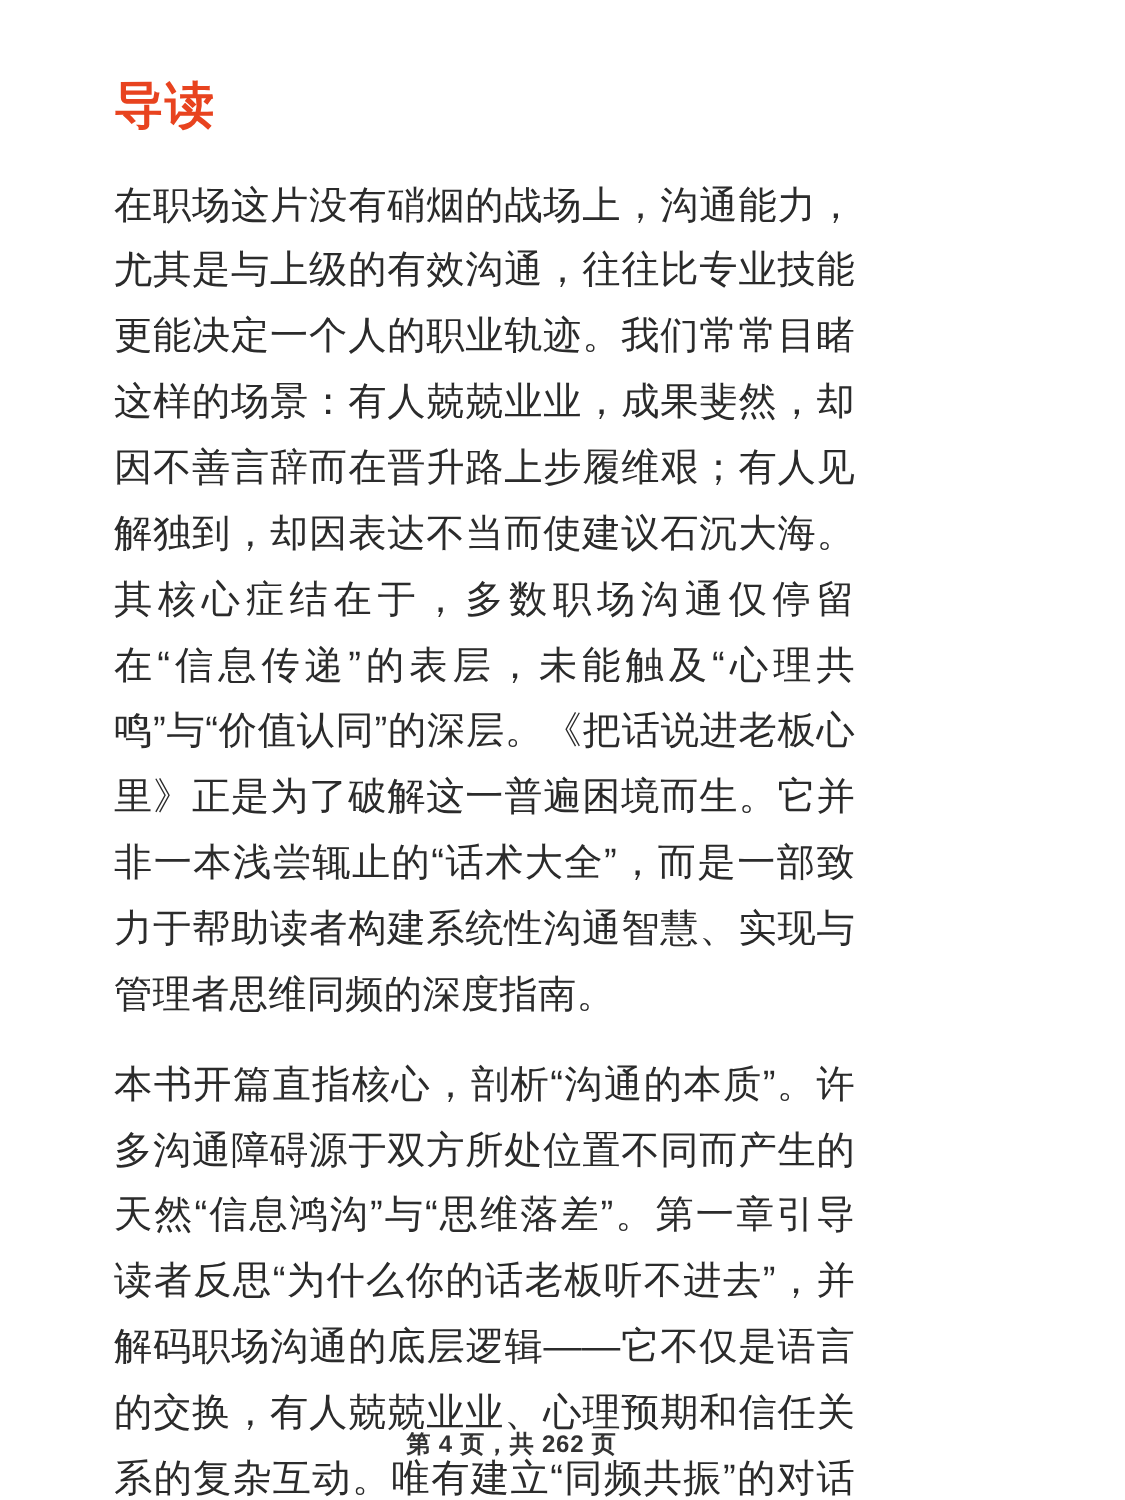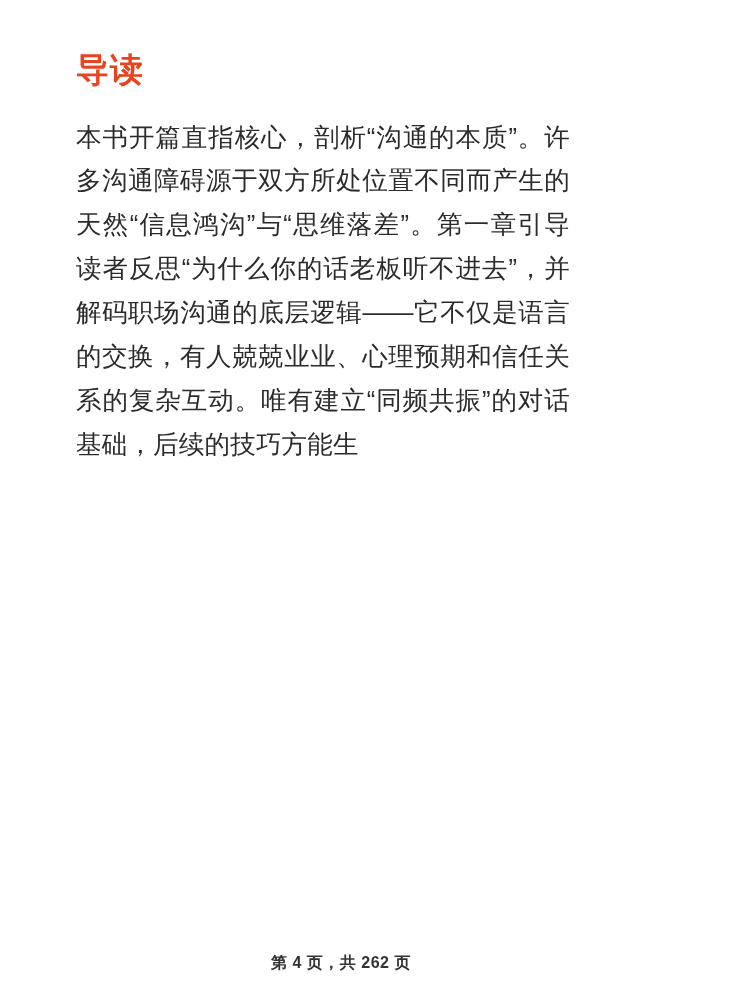--- a/index.html
+++ b/index.html
@@ -54,18 +54,19 @@
     margin-left: 40px;
   }
 </style>
 </head>
 <body>
 
 <div class="page">
 
   <h1 class="doc-title">导读</h1>
 
+  <p class="para">在职场这片没有硝烟的战场上，沟通能力，尤其是与上级的有效沟通，往往比专业技能更能决定一个人的职业轨迹。我们常常目睹这样的场景：有人兢兢业业，成果斐然，却因不善言辞而在晋升路上步履维艰；有人见解独到，却因表达不当而使建议石沉大海。其核心症结在于，多数职场沟通仅停留在“信息传递”的表层，未能触及“心理共鸣”与“价值认同”的深层。《把话说进老板心里》正是为了破解这一普遍困境而生。它并非一本浅尝辄止的“话术大全”，而是一部致力于帮助读者构建系统性沟通智慧、实现与管理者思维同频的深度指南。</p>
 
   <p class="para">本书开篇直指核心，剖析“沟通的本质”。许多沟通障碍源于双方所处位置不同而产生的天然“信息鸿沟”与“思维落差”。第一章引导读者反思“为什么你的话老板听不进去”，并解码职场沟通的底层逻辑——它不仅是语言的交换，有人兢兢业业、心理预期和信任关系的复杂互动。唯有建立“同频共振”的对话基础，后续的技巧方能生</p>
 
   <div class="footer">第 4 页，共 262 页</div>
 
 </div>
 
 </body></html>

